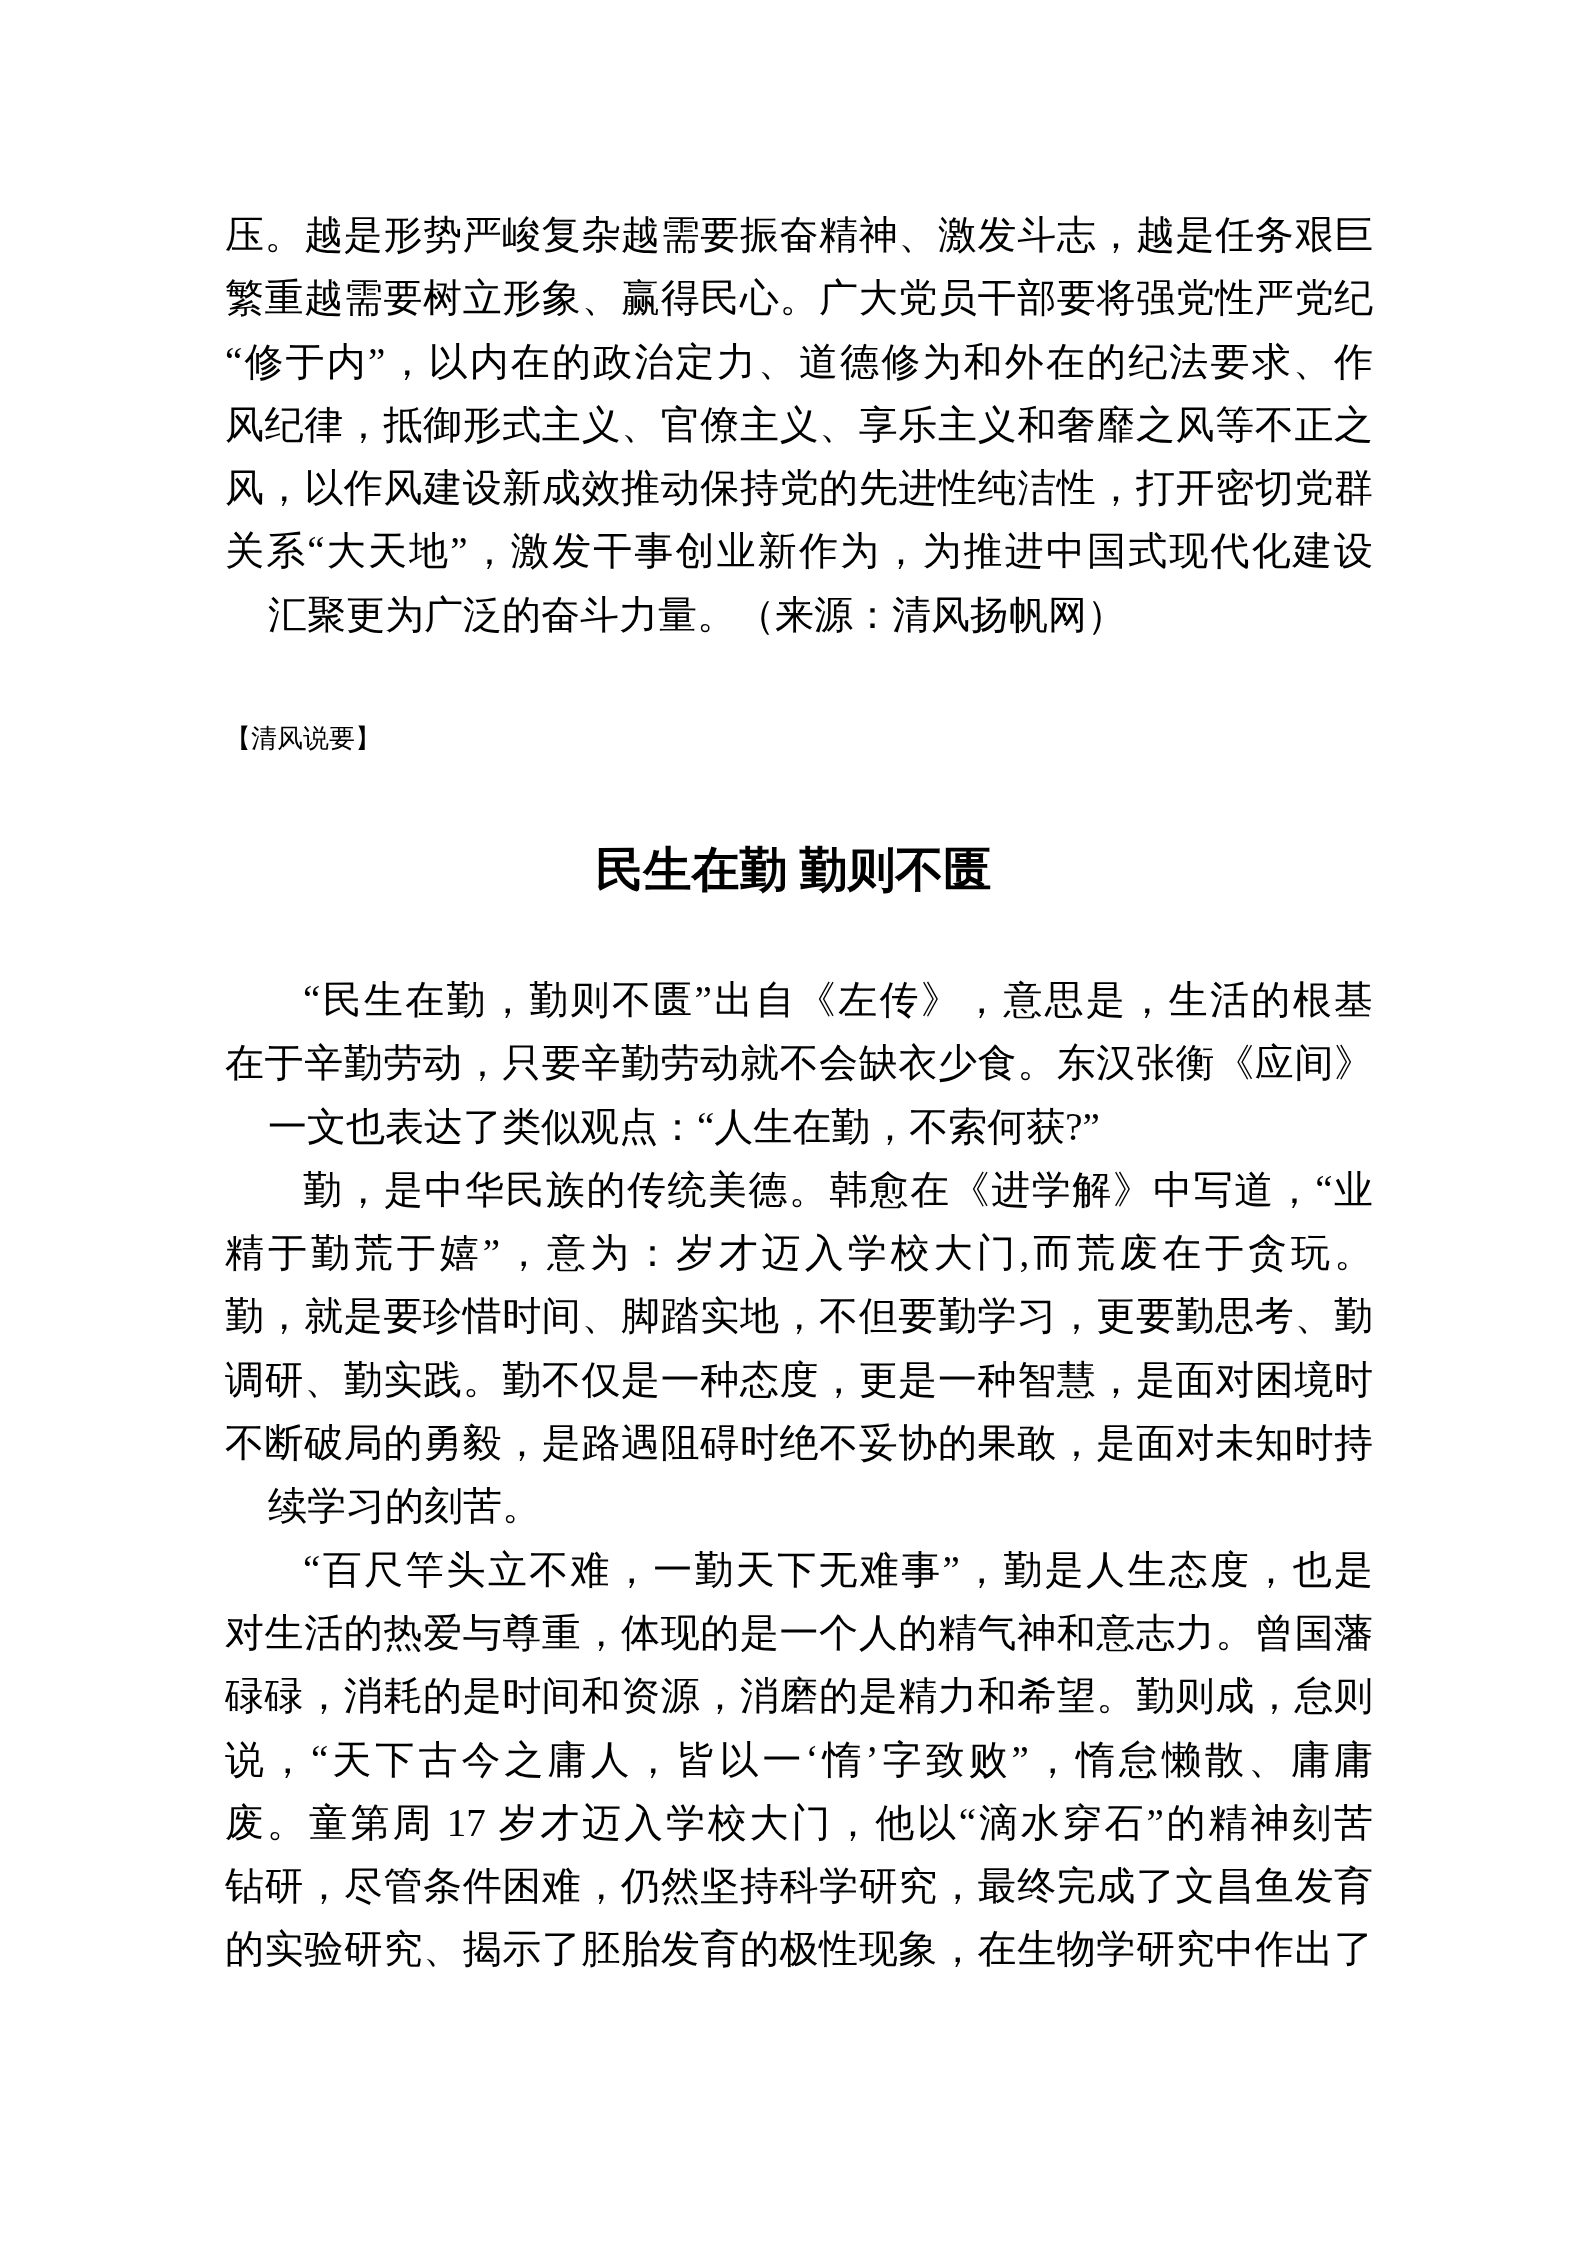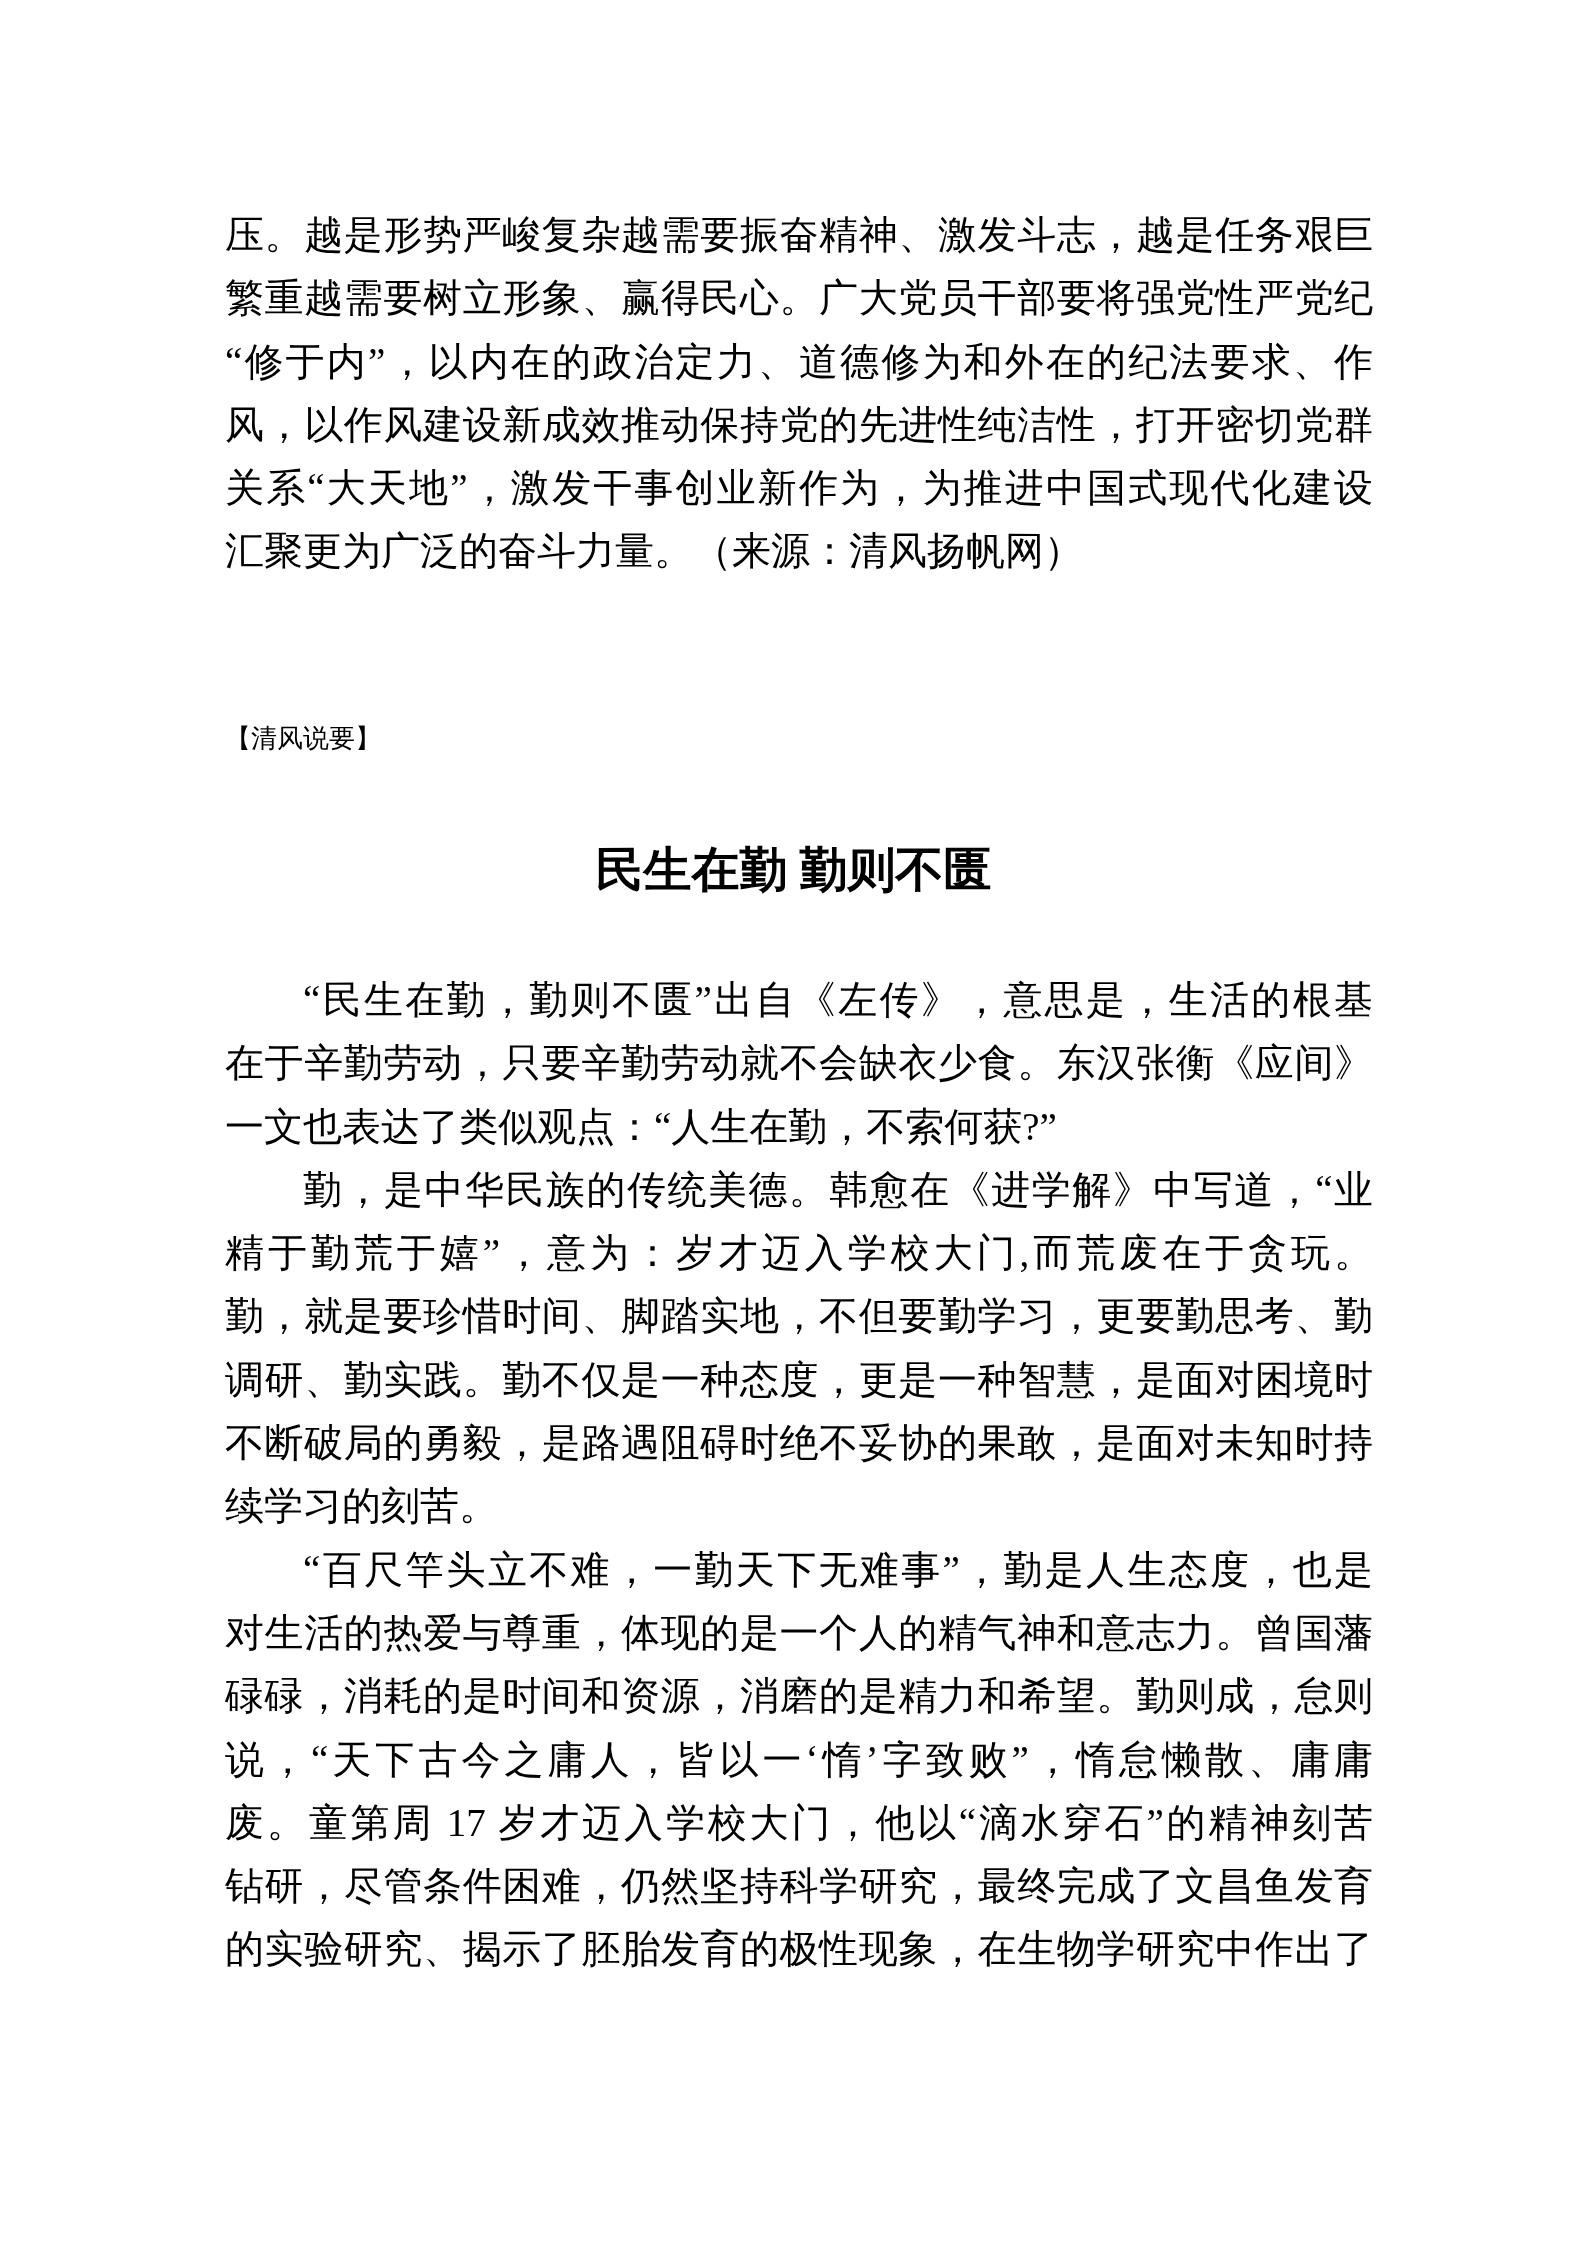--- a/index.html
+++ b/index.html
@@ -31,20 +31,21 @@
   .line {
     font-size: 39px;
     line-height: 63.3px;
     text-align: justify;
     text-align-last: justify;
     white-space: normal;
   }
   .line.short {
     text-align: left;
     text-align-last: left;
+    margin-left: 43px;
   }
   .line.indent {
     text-indent: 78px;
   }
   .section-label {
     position: absolute;
     left: 225px;
     top: 707px;
     font-size: 26px;
     line-height: 63px;
@@ -72,20 +73,21 @@
 </style>
 </head>
 <body>
 
 <div class="page">
 
   <div class="body-top">
     <div class="line">压。越是形势严峻复杂越需要振奋精神、激发斗志，越是任务艰巨</div>
     <div class="line">繁重越需要树立形象、赢得民心。广大党员干部要将强党性严党纪</div>
     <div class="line">“修于内”，以内在的政治定力、道德修为和外在的纪法要求、作</div>
+    <div class="line">风纪律，抵御形式主义、官僚主义、享乐主义和奢靡之风等不正之</div>
     <div class="line">风，以作风建设新成效推动保持党的先进性纯洁性，打开密切党群</div>
     <div class="line">关系“大天地”，激发干事创业新作为，为推进中国式现代化建设</div>
     <div class="line short">汇聚更为广泛的奋斗力量。（来源：清风扬帆网）</div>
   </div>
 
   <div class="section-label">【清风说要】</div>
 
   <div class="article-title">民生在勤 勤则不匮</div>
 
   <div class="article">

